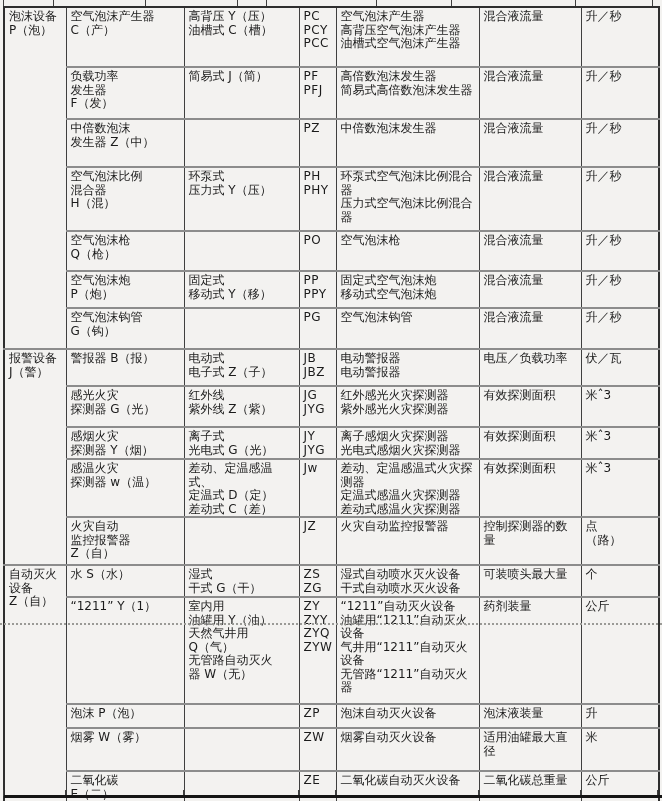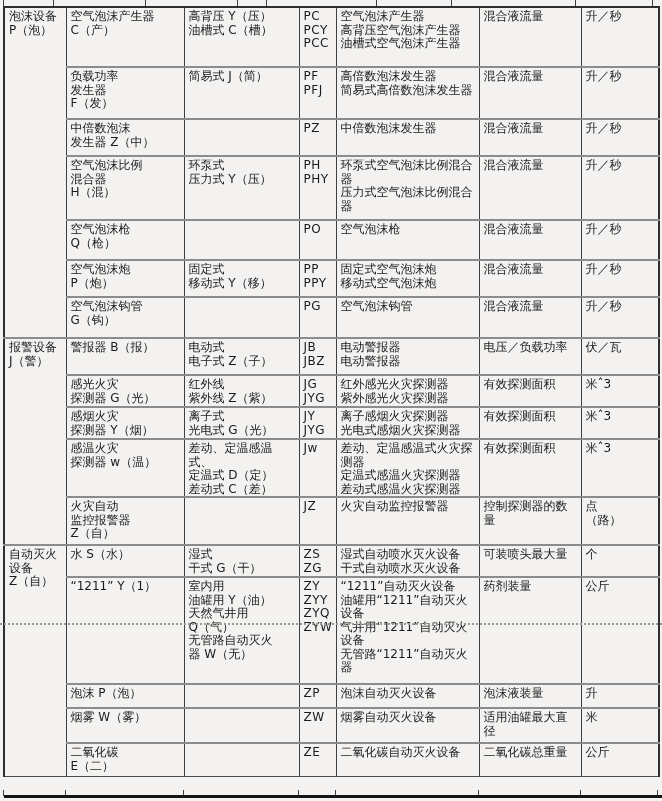--- a/index.html
+++ b/index.html
@@ -88,21 +88,21 @@
 发生器
 F（发）</td>
       <td>简易式 J（简）</td>
       <td class="code">PF
 PFJ</td>
       <td>高倍数泡沫发生器
 简易式高倍数泡沫发生器</td>
       <td>混合液流量</td>
       <td>升／秒</td>
     </tr>
-    <tr style="height:37px">
+    <tr style="height:48px">
       <td>中倍数泡沫
 发生器 Z（中）</td>
       <td></td>
       <td class="code">PZ</td>
       <td>中倍数泡沫发生器</td>
       <td>混合液流量</td>
       <td>升／秒</td>
     </tr>
     <tr style="height:64px">
       <td>空气泡沫比例
@@ -154,21 +154,21 @@
       <td>警报器 B（报）</td>
       <td>电动式
 电子式 Z（子）</td>
       <td class="code">JB
 JBZ</td>
       <td>电动警报器
 电动警报器</td>
       <td>电压／负载功率</td>
       <td>伏／瓦</td>
     </tr>
-    <tr style="height:32px">
+    <tr style="height:41px">
       <td>感光火灾
 探测器 G（光）</td>
       <td>红外线
 紫外线 Z（紫）</td>
       <td class="code">JG
 JYG</td>
       <td>红外感光火灾探测器
 紫外感光火灾探测器</td>
       <td>有效探测面积</td>
       <td>米ˆ3</td>
@@ -245,21 +245,21 @@
       <td>公斤</td>
     </tr>
     <tr style="height:24px">
       <td>泡沫 P（泡）</td>
       <td></td>
       <td class="code">ZP</td>
       <td>泡沫自动灭火设备</td>
       <td>泡沫液装量</td>
       <td>升</td>
     </tr>
-    <tr style="height:35px">
+    <tr style="height:43px">
       <td>烟雾 W（雾）</td>
       <td></td>
       <td class="code">ZW</td>
       <td>烟雾自动灭火设备</td>
       <td>适用油罐最大直径</td>
       <td>米</td>
     </tr>
     <tr style="height:33px">
       <td>二氧化碳
 E（二）</td>

